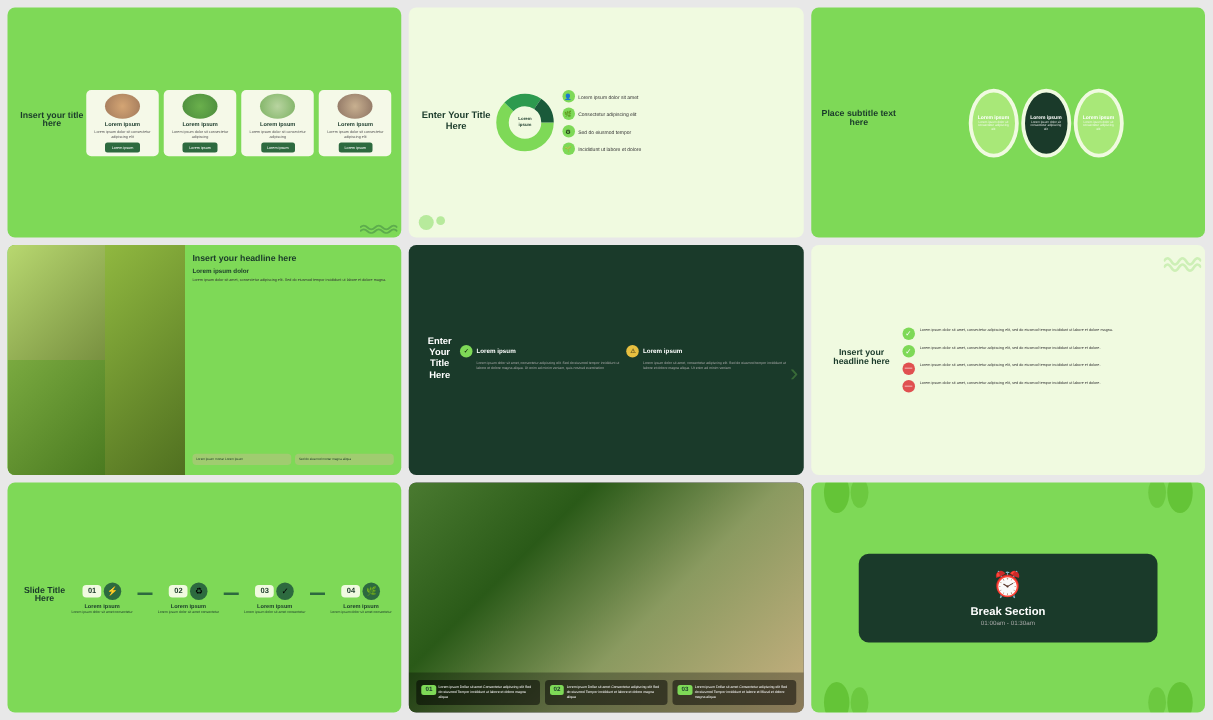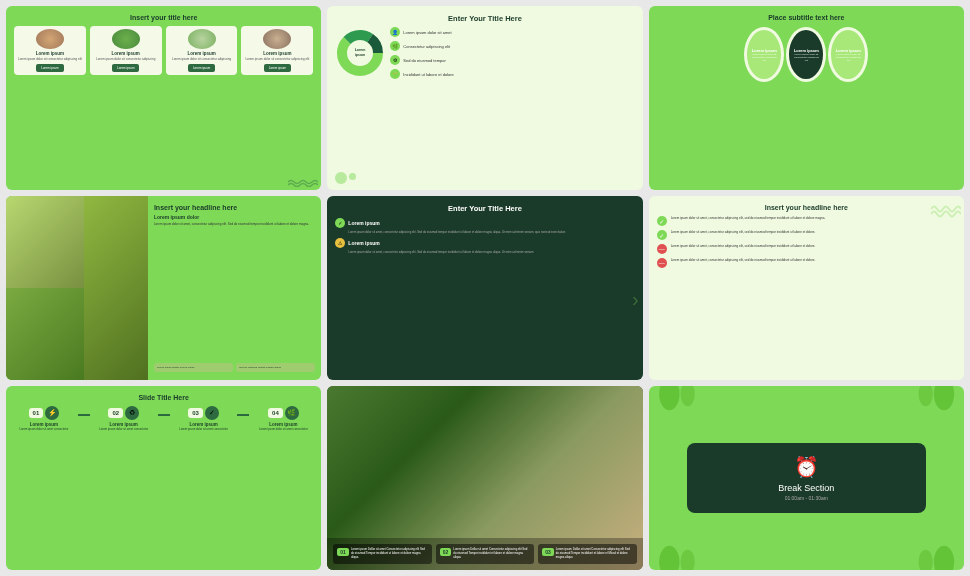--- a/index.html
+++ b/index.html
@@ -15,21 +15,20 @@
       font-family: 'Arial', sans-serif;
       overflow: hidden;
     }
 
     .slide {
       background: #7ed957;
       border-radius: 6px;
       overflow: hidden;
       position: relative;
       display: flex;
-      flex-direction: column;
       align-items: center;
       justify-content: flex-start;
       padding: 8px;
     }
 
     
     .slide-1 {
       background: #7ed957;
     }
     .slide-1 .title {
@@ -497,21 +496,21 @@
       justify-content: center;
       width: 80%;
     }
     .slide-9 .clock-icon {
       font-size: 20px;
       color: white;
       margin-bottom: 4px;
     }
     .slide-9 .break-title {
       font-size: 9px;
-      font-weight: normal;
+      font-weight: bold;
       color: white;
       text-align: center;
     }
     .slide-9 .break-time {
       font-size: 5px;
       color: #aaa;
       text-align: center;
       margin-top: 2px;
     }
 

